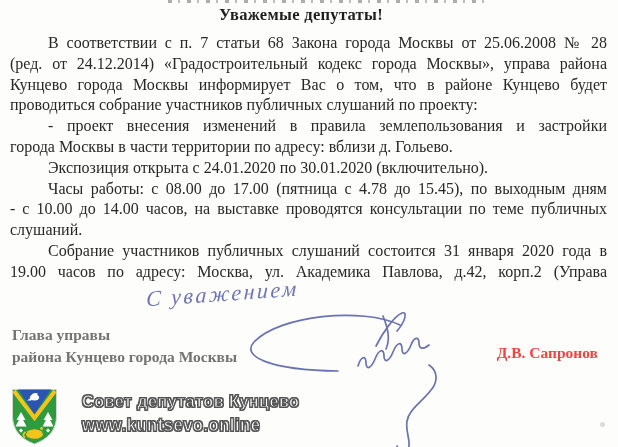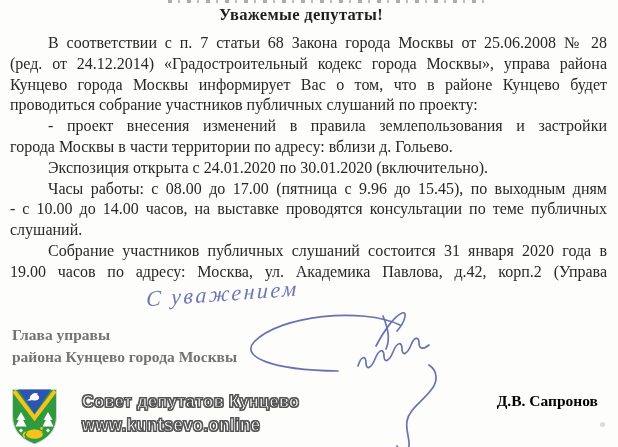--- a/index.html
+++ b/index.html
@@ -40,21 +40,21 @@
     transform:rotate(-4deg) skewX(-6deg);
     letter-spacing:2.5px;
     font-family:"Liberation Serif", serif;
   }
   .sig-title{
     position:absolute;left:12px;top:324px;width:340px;
     font-size:15.5px;font-weight:bold;line-height:21.5px;color:#737373;
   }
   .sig-name{
     position:absolute;right:20px;top:344px;
-    font-size:15.5px;font-weight:bold;color:#000000;margin-top:48px;
+    font-size:15.5px;font-weight:bold;color:#ef4444;
   }
   .signature-svg{position:absolute;left:240px;top:300px;pointer-events:none;}
   .footer-logo{
     position:absolute;left:11px;top:388px;
     display:flex;align-items:flex-start;gap:24px;
   }
   .logo-text{padding-top:4px;}
   .logo-line{
     font-family:"Liberation Sans", sans-serif;
     font-weight:bold;color:#ffffff;
@@ -80,21 +80,21 @@
   <div class="heading">Уважемые депутаты!</div>
 
   <div class="body">
     <div class="line j first">В соответствии с п. 7 статьи 68 Закона города Москвы от 25.06.2008 № 28</div>
     <div class="line j">(ред. от 24.12.2014) «Градостроительный кодекс города Москвы», управа района</div>
     <div class="line j">Кунцево города Москвы информирует Вас о том, что в районе Кунцево будет</div>
     <div class="line">проводиться собрание участников публичных слушаний по проекту:</div>
     <div class="line j first">- проект внесения изменений в правила землепользования и застройки</div>
     <div class="line">города Москвы в части территории по адресу: вблизи д. Гольево.</div>
     <div class="line first">Экспозиция открыта с 24.01.2020 по 30.01.2020 (включительно).</div>
-    <div class="line j first">Часы работы: с 08.00 до 17.00 (пятница с 9.96 до 15.45), по выходным дням</div>
+    <div class="line j first">Часы работы: с 08.00 до 17.00 (пятница с 4.78 до 15.45), по выходным дням</div>
     <div class="line j">- с 10.00 до 14.00 часов, на выставке проводятся консультации по теме публичных</div>
     <div class="line">слушаний.</div>
     <div class="line j first">Собрание участников публичных слушаний состоится 31 января 2020 года в</div>
     <div class="line j">19.00 часов по адресу: Москва, ул. Академика Павлова, д.42, корп.2 (Управа</div>
   </div>
 
   <div class="closing">С уважением</div>
 
   <div class="sig-title">
     <div>Глава управы</div>

